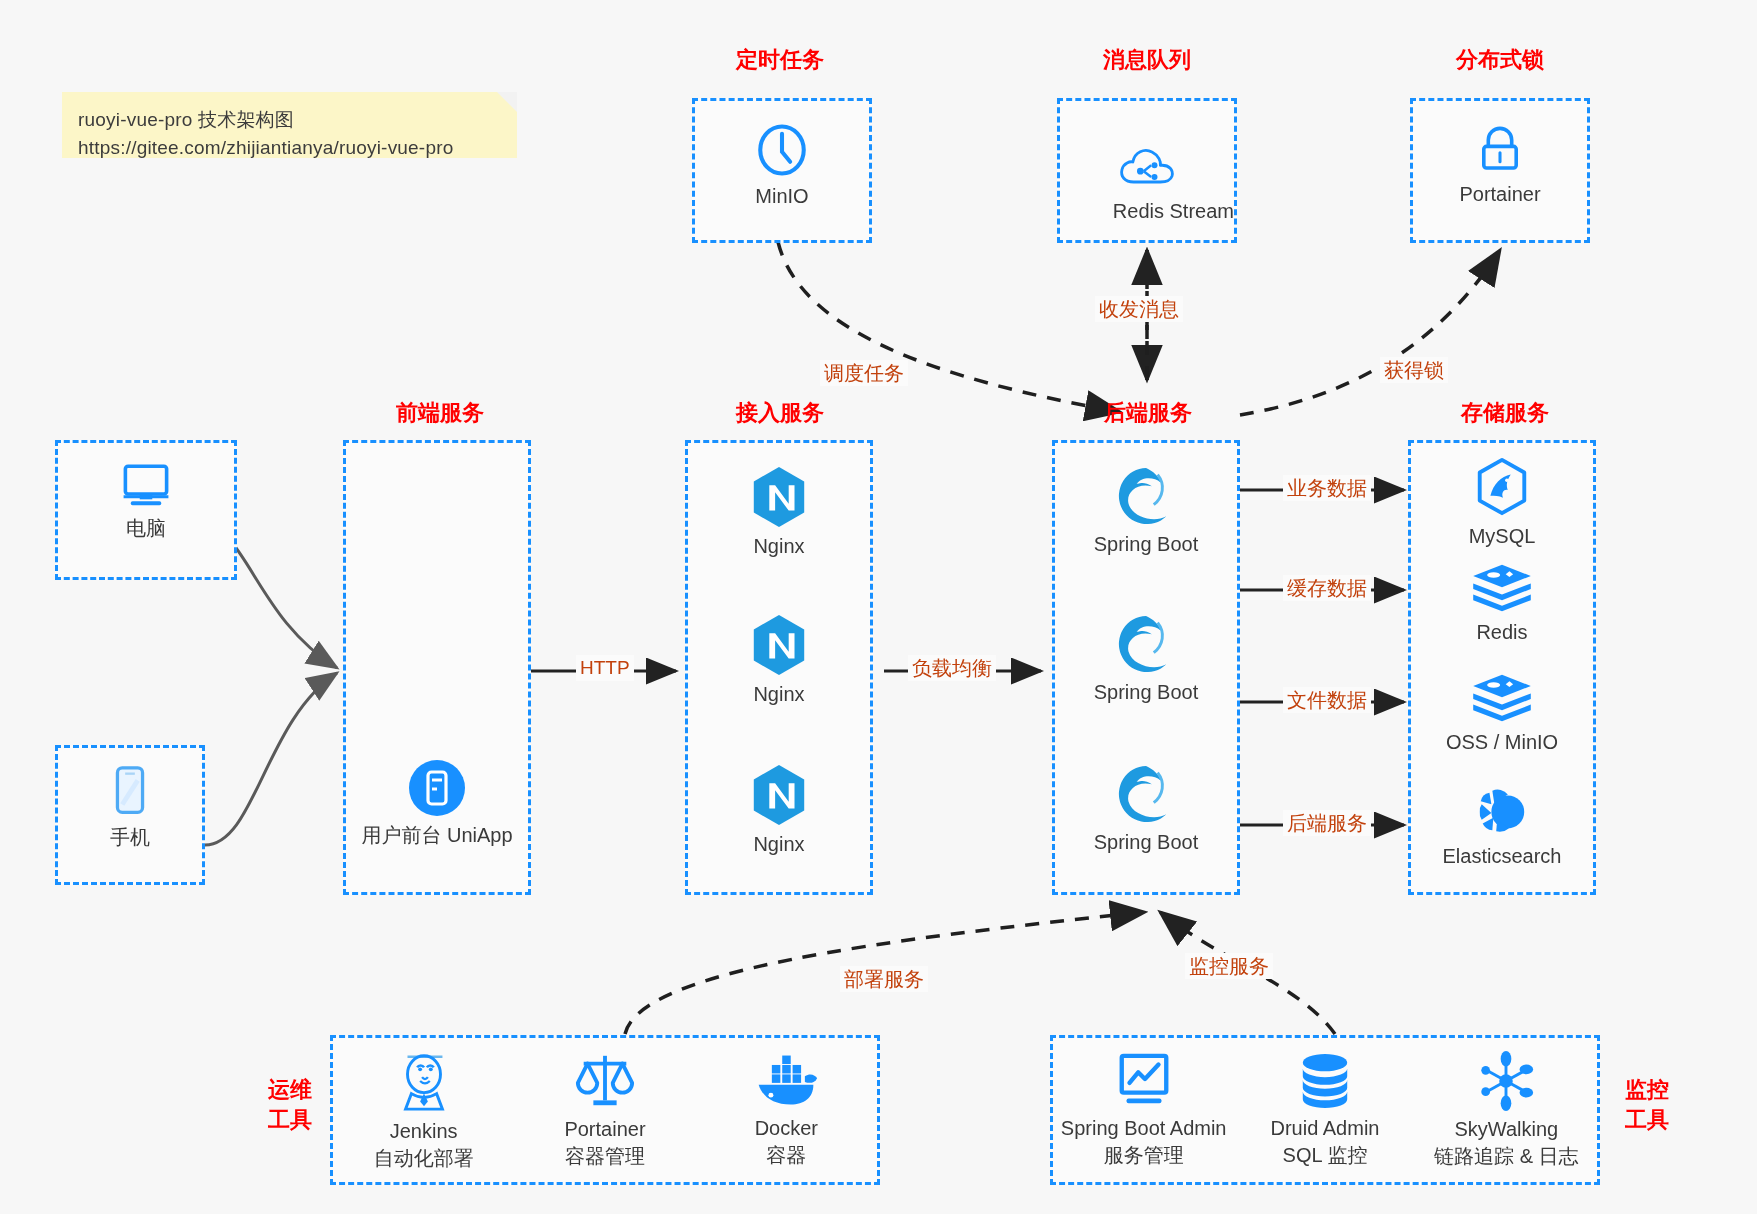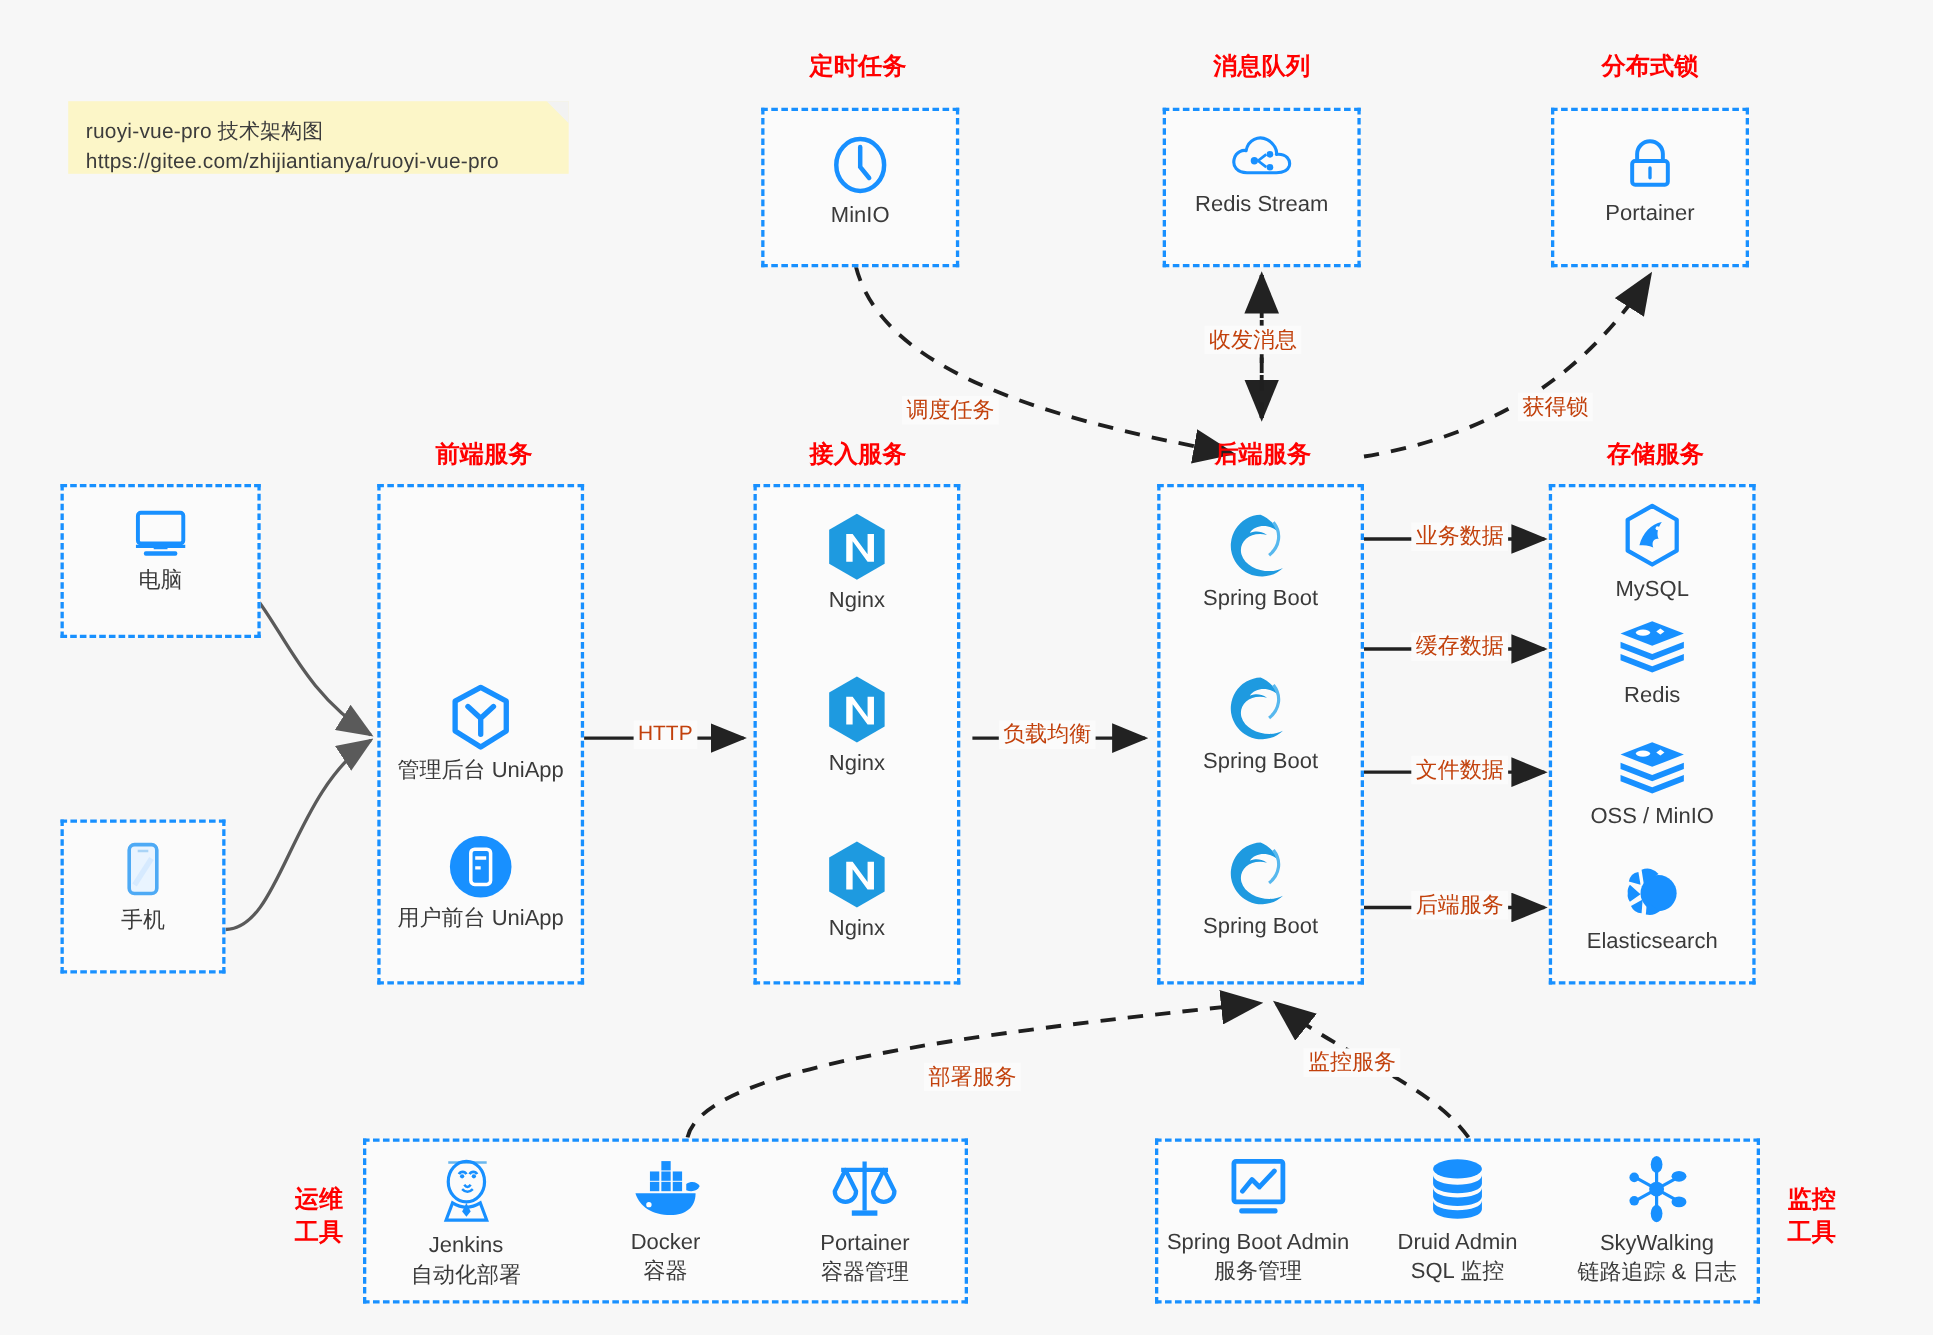--- a/index.html
+++ b/index.html
@@ -118,21 +118,21 @@
       <svg class="ico" width="58" height="58" viewBox="0 0 64 64">
         <ellipse cx="32" cy="32" rx="24" ry="26" fill="none" stroke="#1890ff" stroke-width="4.5"></ellipse>
         <path d="M32 14 L32 34 L41 45" fill="none" stroke="#1890ff" stroke-width="4.5" stroke-linecap="round"></path>
       </svg>
       <span class="lbl">MinIO</span>
     </div>
   </div>
 
   <div class="grp-title" style="left:1057px;top:45px;width:180px;">消息队列</div>
   <div class="group" style="left:1057px;top:98px;width:180px;height:145px;">
-    <div class="node" style="top:14px;">
+    <div class="node" style="top:39px;text-align:right;">
       <svg class="ico" width="60" height="54" viewBox="0 0 72 60">
         <path d="M20 48 C9 48 4 41 6 33 C8 25 16 23 19 24 C21 12 33 7 42 12 C50 16 53 24 52 28 C63 27 68 34 66 41 C64 47 58 48 52 48 Z" fill="none" stroke="#1890ff" stroke-width="3.4" stroke-linejoin="round"></path>
         <circle cx="28" cy="35" r="4" fill="#1890ff"></circle>
         <circle cx="45" cy="28" r="3.6" fill="#1890ff"></circle>
         <circle cx="45" cy="42" r="3.6" fill="#1890ff"></circle>
         <path d="M32 35 L41 28 M32 35 L41 42" stroke="#1890ff" stroke-width="3"></path>
       </svg>
       <span class="lbl">Redis Stream</span>
     </div>
   </div>
@@ -171,27 +171,20 @@
         <rect x="9" y="4" width="26" height="46" rx="5" fill="#e9f4ff" stroke="#4eaaf5" stroke-width="3.4"></rect>
         <line x1="17" y1="10" x2="27" y2="10" stroke="#a9d4f7" stroke-width="2.4"></line>
         <path d="M14 42 L30 17" stroke="#d6eaff" stroke-width="5"></path>
       </svg>
       <span class="lbl">手机</span>
     </div>
   </div>
 
   <div class="grp-title" style="left:345px;top:398px;width:190px;">前端服务</div>
   <div class="group" style="left:343px;top:440px;width:188px;height:455px;">
-    <div class="node" style="top:178px;">
-      <svg class="ico" width="60" height="62" viewBox="0 0 60 64">
-        <path d="M30 4 L54 17 V45 L30 60 L6 45 V17 Z" fill="none" stroke="#1890ff" stroke-width="5" stroke-linejoin="round"></path>
-        <path d="M18 22 L30 33 L42 22 M30 33 V48" fill="none" stroke="#1890ff" stroke-width="5" stroke-linecap="round" stroke-linejoin="round"></path>
-      </svg>
-      <span class="lbl">管理后台 UniApp</span>
-    </div>
     <div class="node" style="top:315px;">
       <svg class="ico" width="60" height="60" viewBox="0 0 60 60">
         <circle cx="30" cy="30" r="28" fill="#1890ff"></circle>
         <rect x="21" y="14" width="18" height="32" rx="3.5" fill="none" stroke="#ffffff" stroke-width="3.2"></rect>
         <line x1="25" y1="22" x2="35" y2="22" stroke="#ffffff" stroke-width="3"></line>
         <line x1="25" y1="31" x2="30" y2="31" stroke="#ffffff" stroke-width="3"></line>
       </svg>
       <span class="lbl">用户前台 UniApp</span>
     </div>
   </div>
@@ -311,49 +304,49 @@
           <path d="M24 20 a4 4 0 0 1 7 0 M34 20 a4 4 0 0 1 7 0" fill="none" stroke="#1890ff" stroke-width="2.6"></path>
           <circle cx="27" cy="22" r="2" fill="#1890ff"></circle>
           <circle cx="38" cy="22" r="2" fill="#1890ff"></circle>
           <path d="M29 30 q3 4 6 0" fill="none" stroke="#1890ff" stroke-width="2.4"></path>
           <path d="M27 34 q5 5 10 0" fill="none" stroke="#1890ff" stroke-width="2.4"></path>
           <path d="M18 47 q13 8 26 0 l6 16 h-38 z" fill="none" stroke="#1890ff" stroke-width="3"></path>
           <path d="M31 47 l-4 8 4 5 4 -5 z" fill="#1890ff"></path>
         </svg>
         <span class="lbl">Jenkins</span>
         <span class="lbl">自动化部署</span>
+      </div>
+      <div class="toolcell">
+        <svg class="ico" width="62" height="62" viewBox="0 0 64 64">
+          <line x1="32" y1="6" x2="32" y2="52" stroke="#1890ff" stroke-width="4"></line>
+          <line x1="10" y1="14" x2="54" y2="14" stroke="#1890ff" stroke-width="4"></line>
+          <rect x="20" y="52" width="24" height="5" fill="#1890ff"></rect>
+          <path d="M4 34 L14 14 L24 34 A10 10 0 0 1 4 34 Z" fill="none" stroke="#1890ff" stroke-width="4" stroke-linejoin="round"></path>
+          <path d="M40 34 L50 14 L60 34 A10 10 0 0 1 40 34 Z" fill="none" stroke="#1890ff" stroke-width="4" stroke-linejoin="round"></path>
+        </svg>
+        <span class="lbl">Portainer</span>
+        <span class="lbl">容器管理</span>
       </div>
       <div class="toolcell">
         <svg class="ico" width="66" height="60" viewBox="0 0 70 58">
           <g fill="#1890ff">
             <rect x="20" y="22" width="9" height="9"></rect>
               <rect x="31" y="22" width="9" height="9"></rect>
             <rect x="42" y="22" width="9" height="9"></rect>
               <rect x="20" y="12" width="9" height="9"></rect>
             <rect x="31" y="12" width="9" height="9"></rect>
               <rect x="42" y="12" width="9" height="9"></rect>
             <rect x="31" y="2" width="9" height="9"></rect>
           </g>
           <path d="M6 33 h58 c0 14 -10 21 -24 21 C22 54 10 46 6 33 Z" fill="#1890ff"></path>
           <path d="M55 24 c6 -4 11 -1 13 2 c-2 5 -8 6 -13 4 z" fill="#1890ff"></path>
           <circle cx="19" cy="44" r="2.6" fill="#ffffff"></circle>
         </svg>
         <span class="lbl">Docker</span>
         <span class="lbl">容器</span>
-      </div>
-      <div class="toolcell">
-        <svg class="ico" width="62" height="62" viewBox="0 0 64 64">
-          <line x1="32" y1="6" x2="32" y2="52" stroke="#1890ff" stroke-width="4"></line>
-          <line x1="10" y1="14" x2="54" y2="14" stroke="#1890ff" stroke-width="4"></line>
-          <rect x="20" y="52" width="24" height="5" fill="#1890ff"></rect>
-          <path d="M4 34 L14 14 L24 34 A10 10 0 0 1 4 34 Z" fill="none" stroke="#1890ff" stroke-width="4" stroke-linejoin="round"></path>
-          <path d="M40 34 L50 14 L60 34 A10 10 0 0 1 40 34 Z" fill="none" stroke="#1890ff" stroke-width="4" stroke-linejoin="round"></path>
-        </svg>
-        <span class="lbl">Portainer</span>
-        <span class="lbl">容器管理</span>
       </div>
     </div>
   </div>
 
   <div class="elabel cn" style="left:840px;top:966px;">部署服务</div>
   <div class="elabel cn" style="left:1185px;top:953px;">监控服务</div>
 
   <div class="group" style="left:1050px;top:1035px;width:550px;height:150px;">
     <div class="toolrow">
       <div class="toolcell">

